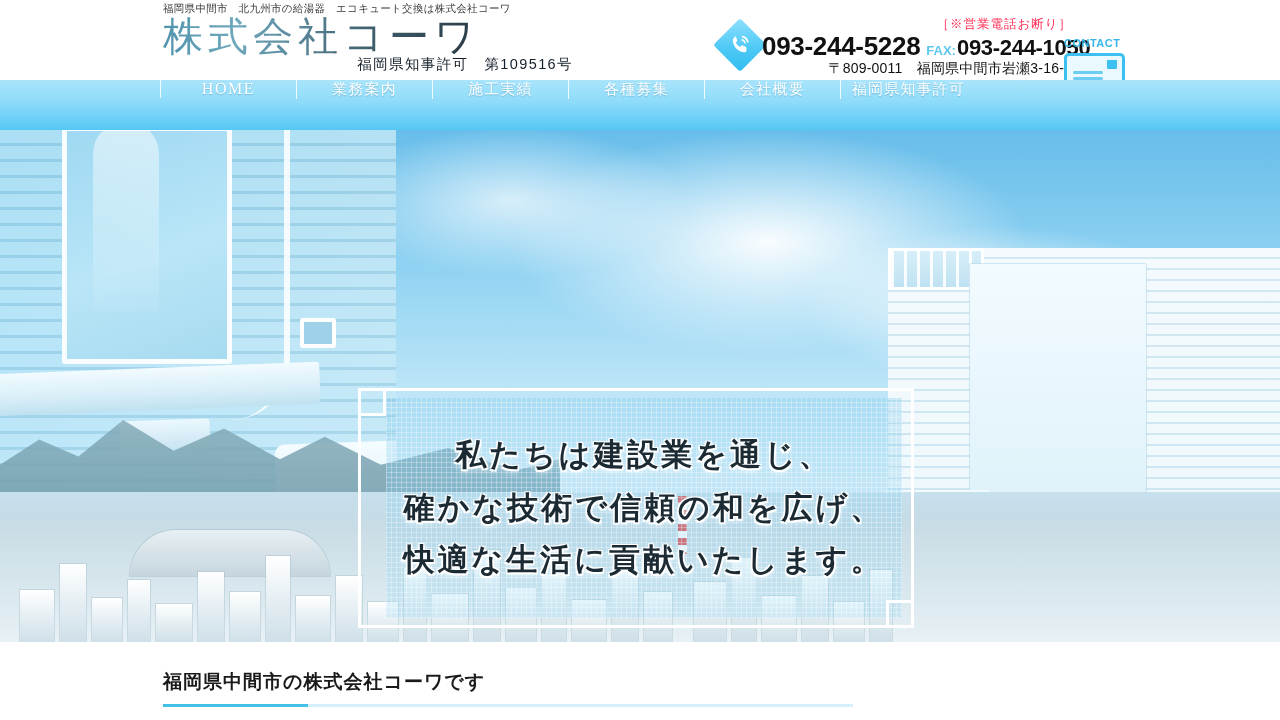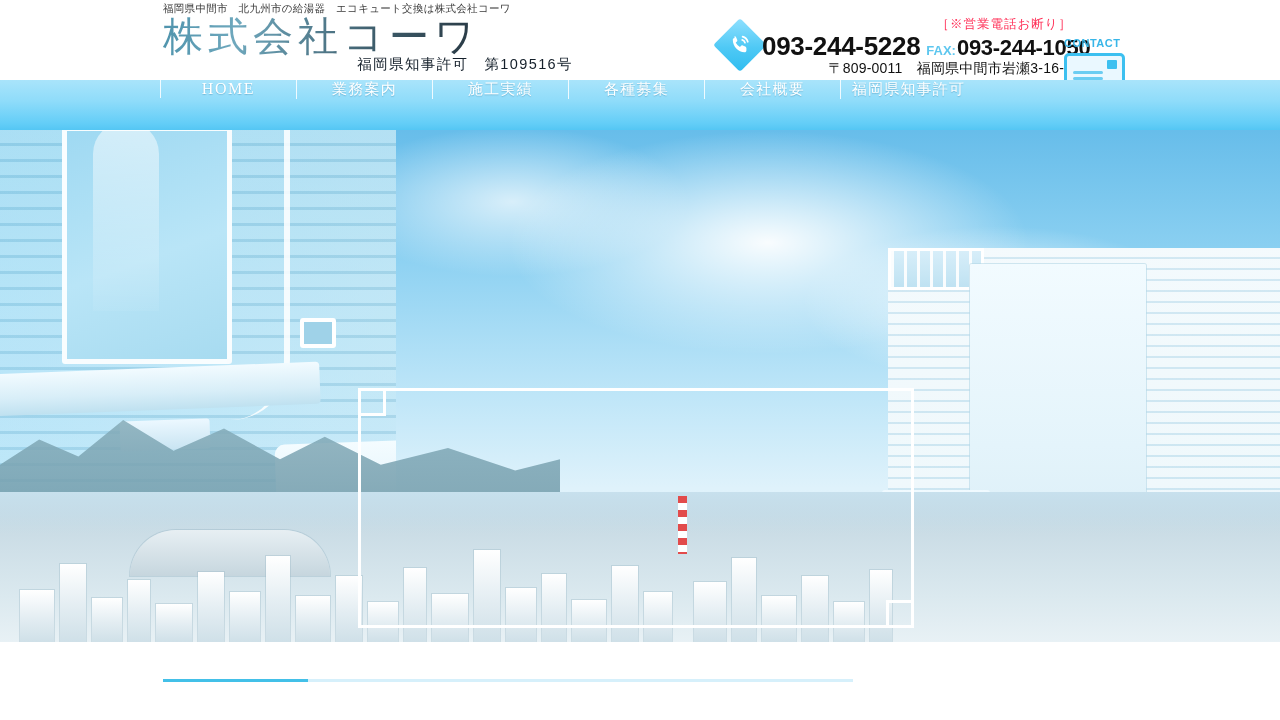--- a/index.html
+++ b/index.html
@@ -518,29 +518,35 @@
     <div class="city-bld" style="left:612px; width:26px; height:76px;"></div>
     <div class="city-bld" style="left:644px; width:28px; height:50px;"></div>
     <div class="city-bld" style="left:694px; width:32px; height:60px;"></div>
     <div class="city-bld" style="left:732px; width:24px; height:84px;"></div>
     <div class="city-bld" style="left:762px; width:34px; height:46px;"></div>
     <div class="city-bld" style="left:802px; width:26px; height:66px;"></div>
     <div class="city-bld" style="left:834px; width:30px; height:40px;"></div>
     <div class="city-bld" style="left:870px; width:22px; height:72px;"></div>
   </div>
 
+  <div class="hero-msgbox">
+    <div class="hero-line">私たちは建設業を通じ、</div>
+    <div class="hero-line">確かな技術で信頼の和を広げ、</div>
+    <div class="hero-line">快適な生活に貢献いたします。</div>
+  </div>
 
   <div class="hero-frame">
     <span class="frame-line-t"></span>
     <span class="frame-line-l"></span>
     <span class="frame-line-b"></span>
     <span class="frame-line-r"></span>
     <span class="frame-sq tl"></span>
     <span class="frame-sq br"></span>
   </div>
 </section>
 
 <section class="below">
   <div class="sec-heading">
+    <div class="sec-heading-text">福岡県中間市の株式会社コーワです</div>
     <div class="sec-underline"></div>
   </div>
 
 </section>
 
 </body></html>

